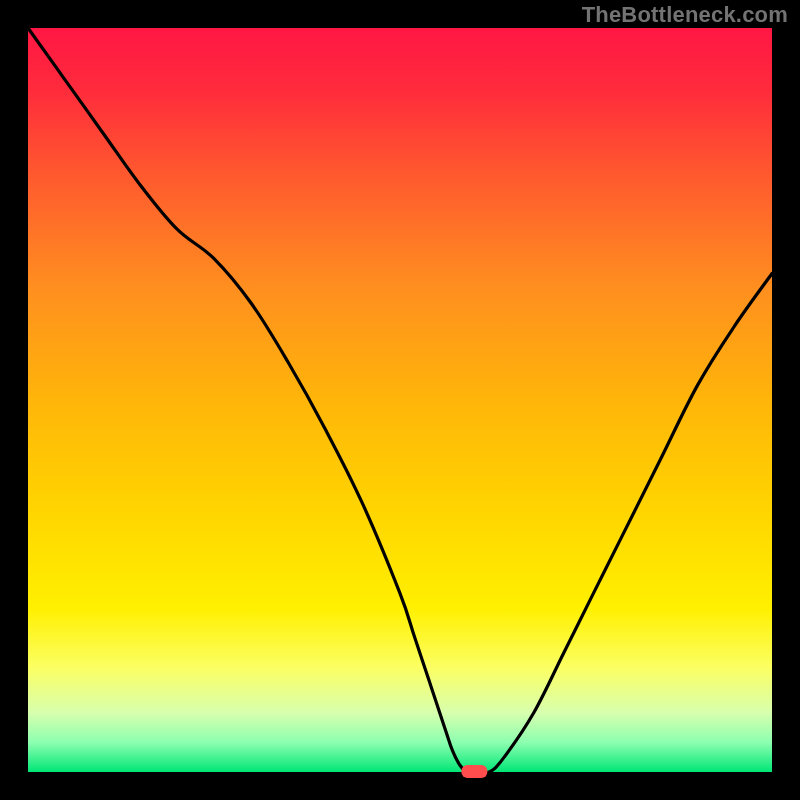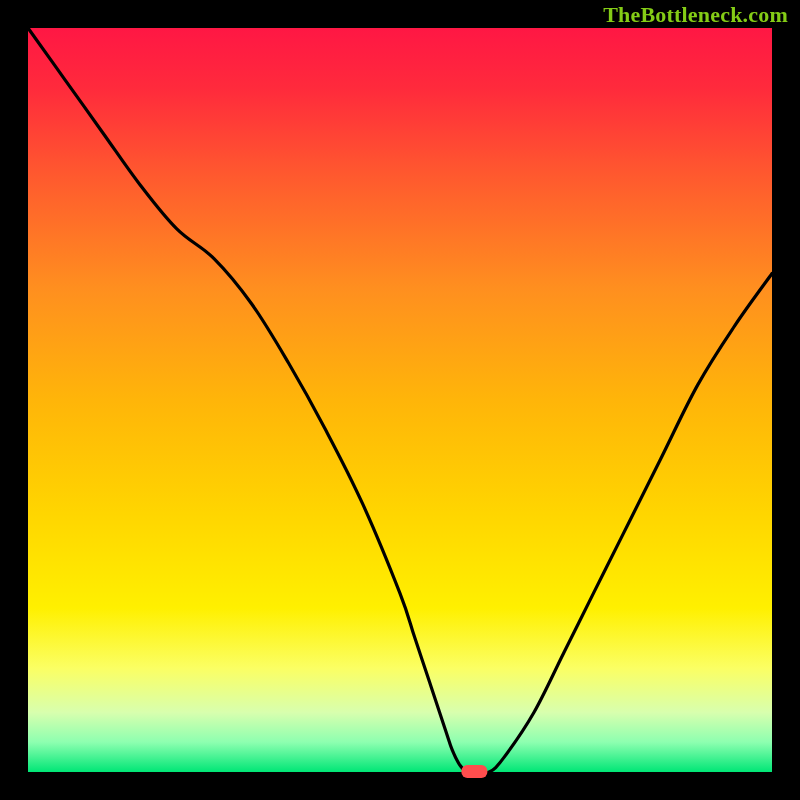--- a/index.html
+++ b/index.html
@@ -12,24 +12,24 @@
   }
   .stage {
     position: relative;
     width: 800px;
     height: 800px;
   }
   .watermark {
     position: absolute;
     top: 2px;
     right: 12px;
-    font-family: Liberation Serif, serif;
+    font-family: Liberation Sans, sans-serif;
     font-size: 22px;
     font-weight: bold;
-    color: #84cc16;
+    color: #737373;
     letter-spacing: 0.2px;
     user-select: none;
   }
   svg {
     position: absolute;
     left: 0;
     top: 0;
   }
 </style>
 </head>

